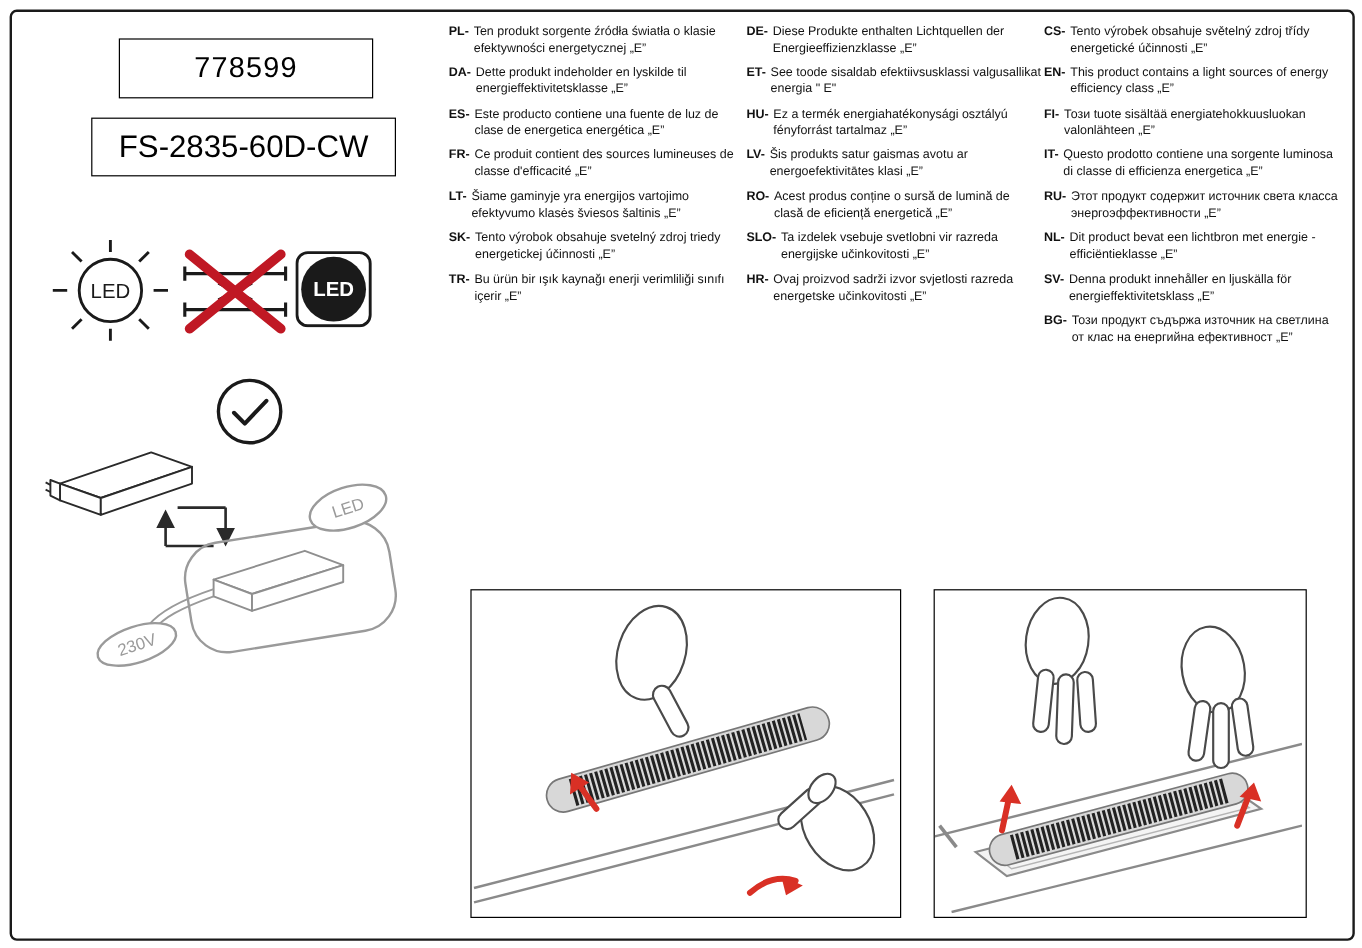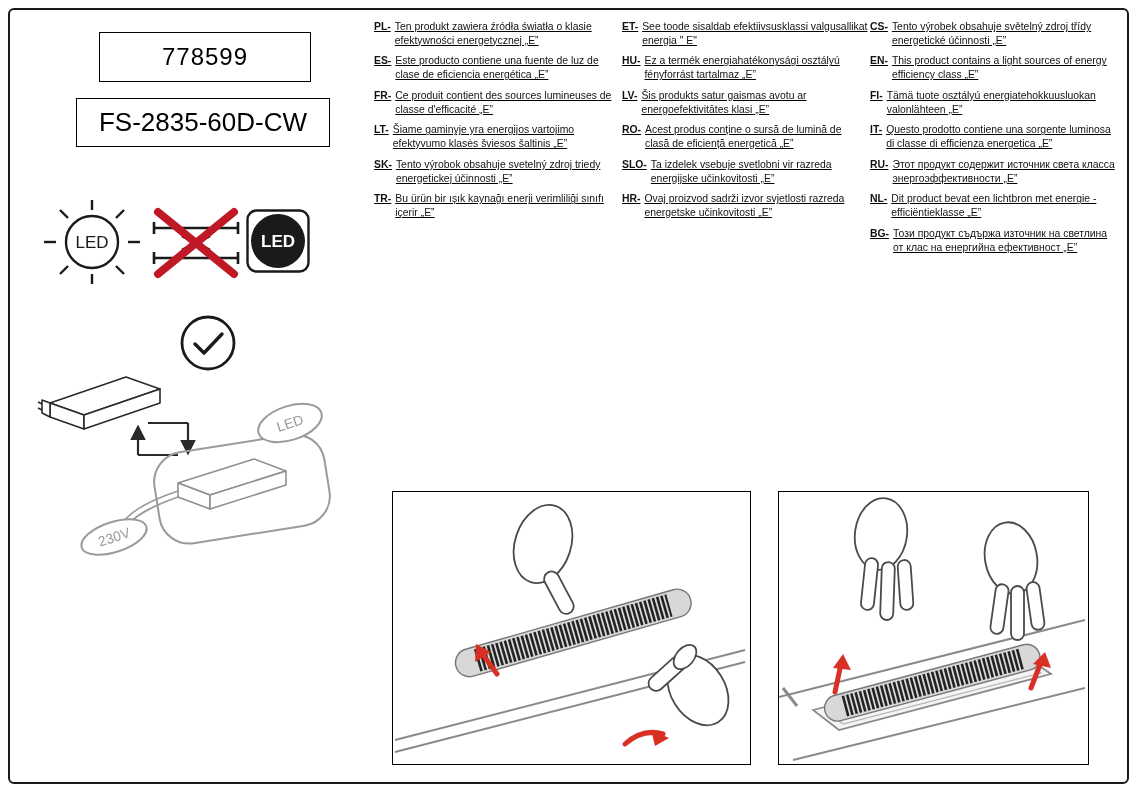--- a/index.html
+++ b/index.html
@@ -7,21 +7,21 @@
   .page{position:relative;width:1135px;height:790px;background:#fff;overflow:hidden;}
   .sheet{position:absolute;left:8px;top:8px;width:1117px;height:772px;border:2px solid #1a1a1a;border-radius:6px;background:#fff;}
 
   .box{position:absolute;border:1.4px solid #000;background:#fff;display:flex;align-items:center;justify-content:center;color:#000;}
   .box.num{left:89px;top:22px;width:210px;height:48px;font-size:24px;letter-spacing:1px;align-items:center;}
   .box.model{left:66px;top:88px;width:252px;height:47px;font-size:26px;}
 
   .icon-abs{position:absolute;}
 
   
-  .translations{position:absolute;left:364px;top:10px;width:748px;display:flex;gap:2px;text-decoration:underline;}
+  .translations{position:absolute;left:364px;top:10px;width:748px;display:flex;gap:2px;}
   .t-col{width:246px;display:flex;flex-direction:column;}
   .entry{display:flex;margin-bottom:7px;font-size:10.4px;line-height:1.32;color:#111;}
   .entry .code{font-weight:bold;white-space:nowrap;margin-right:4px;}
   .entry .text{flex:1;}
 
   .panel{position:absolute;border:1.4px solid #000;background:#fff;}
   .panel.p1{left:382px;top:481px;width:357px;height:272px;}
   .panel.p2{left:768px;top:481px;width:309px;height:272px;}
   svg{display:block;}
 </style>
@@ -125,27 +125,31 @@
           <ellipse cx="86" cy="232" rx="34" ry="15" fill="#fff" stroke="#9a9a9a" stroke-width="2"></ellipse>
           <text x="86" y="237" text-anchor="middle" font-size="14" fill="#9a9a9a">230V</text>
         </g>
       </g>
     </svg>
 
     <div class="translations">
       <div class="t-col">
   <div class="entry">
     <span class="code">PL-</span>
-    <span class="text">Ten produkt zawiera źródła światła o klasie efektywności energetycznej „E”</span>
-  </div>
-
+    <span class="text">Ten produkt sorgente źródła światła o klasie efektywności energetycznej „E”</span>
+  </div>
+
+  <div class="entry">
+    <span class="code">DA-</span>
+    <span class="text">Dette produkt indeholder en lyskilde til energieffektivitetsklasse „E”</span>
+  </div>
 
   <div class="entry">
     <span class="code">ES-</span>
-    <span class="text">Este producto contiene una fuente de luz de clase de eficiencia energética „E”</span>
+    <span class="text">Este producto contiene una fuente de luz de clase de energetica energética „E”</span>
   </div>
 
   <div class="entry">
     <span class="code">FR-</span>
     <span class="text">Ce produit contient des sources lumineuses de classe d'efficacité „E”</span>
   </div>
 
   <div class="entry">
     <span class="code">LT-</span>
     <span class="text">Šiame gaminyje yra energijos vartojimo efektyvumo klasės šviesos šaltinis „E”</span>
@@ -156,20 +160,24 @@
     <span class="code">SK-</span>
     <span class="text">Tento výrobok obsahuje svetelný zdroj triedy energetickej účinnosti „E”</span>
   </div>
 
   <div class="entry">
     <span class="code">TR-</span>
     <span class="text">Bu ürün bir ışık kaynağı enerji verimliliği sınıfı içerir „E”</span>
   </div>
 </div>
       <div class="t-col">
+  <div class="entry">
+    <span class="code">DE-</span>
+    <span class="text">Diese Produkte enthalten Lichtquellen der Energieeffizienzklasse „E”</span>
+  </div>
 
 
   <div class="entry">
     <span class="code">ET-</span>
     <span class="text">See toode sisaldab efektiivsusklassi valgusallikat energia " E"</span>
   </div>
 
   <div class="entry">
     <span class="code">HU-</span>
     <span class="text">Ez a termék energiahatékonysági osztályú fényforrást tartalmaz „E”</span>
@@ -201,38 +209,42 @@
     <span class="text">Tento výrobek obsahuje světelný zdroj třídy energetické účinnosti „E”</span>
   </div>
 
   <div class="entry">
     <span class="code">EN-</span>
     <span class="text">This product contains a light sources of energy efficiency class „E”</span>
   </div>
 
   <div class="entry">
     <span class="code">FI-</span>
-    <span class="text">Tämä tuote osztályú energiatehokkuusluokan valonlähteen „E”</span>
+    <span class="text">Този tuote sisältää energiatehokkuusluokan valonlähteen „E”</span>
   </div>
 
   <div class="entry">
     <span class="code">IT-</span>
     <span class="text">Questo prodotto contiene una sorgente luminosa di classe di efficienza energetica „E”</span>
   </div>
 
   <div class="entry">
     <span class="code">RU-</span>
     <span class="text">Этот продукт содержит источник света класса энергоэффективности „E”</span>
   </div>
 
   <div class="entry">
     <span class="code">NL-</span>
     <span class="text">Dit product bevat een lichtbron met energie - efficiëntieklasse „E”</span>
   </div>
 
+  <div class="entry">
+    <span class="code">SV-</span>
+    <span class="text">Denna produkt innehåller en ljuskälla för energieffektivitetsklass „E”</span>
+  </div>
 
   <div class="entry">
     <span class="code">BG-</span>
     <span class="text">Този продукт съдържа източник на светлина от клас на енергийна ефективност „E”</span>
   </div>
 </div>
     </div>
 
     <div class="panel p1">
       <svg width="354" height="269" viewBox="0 0 354 269">

